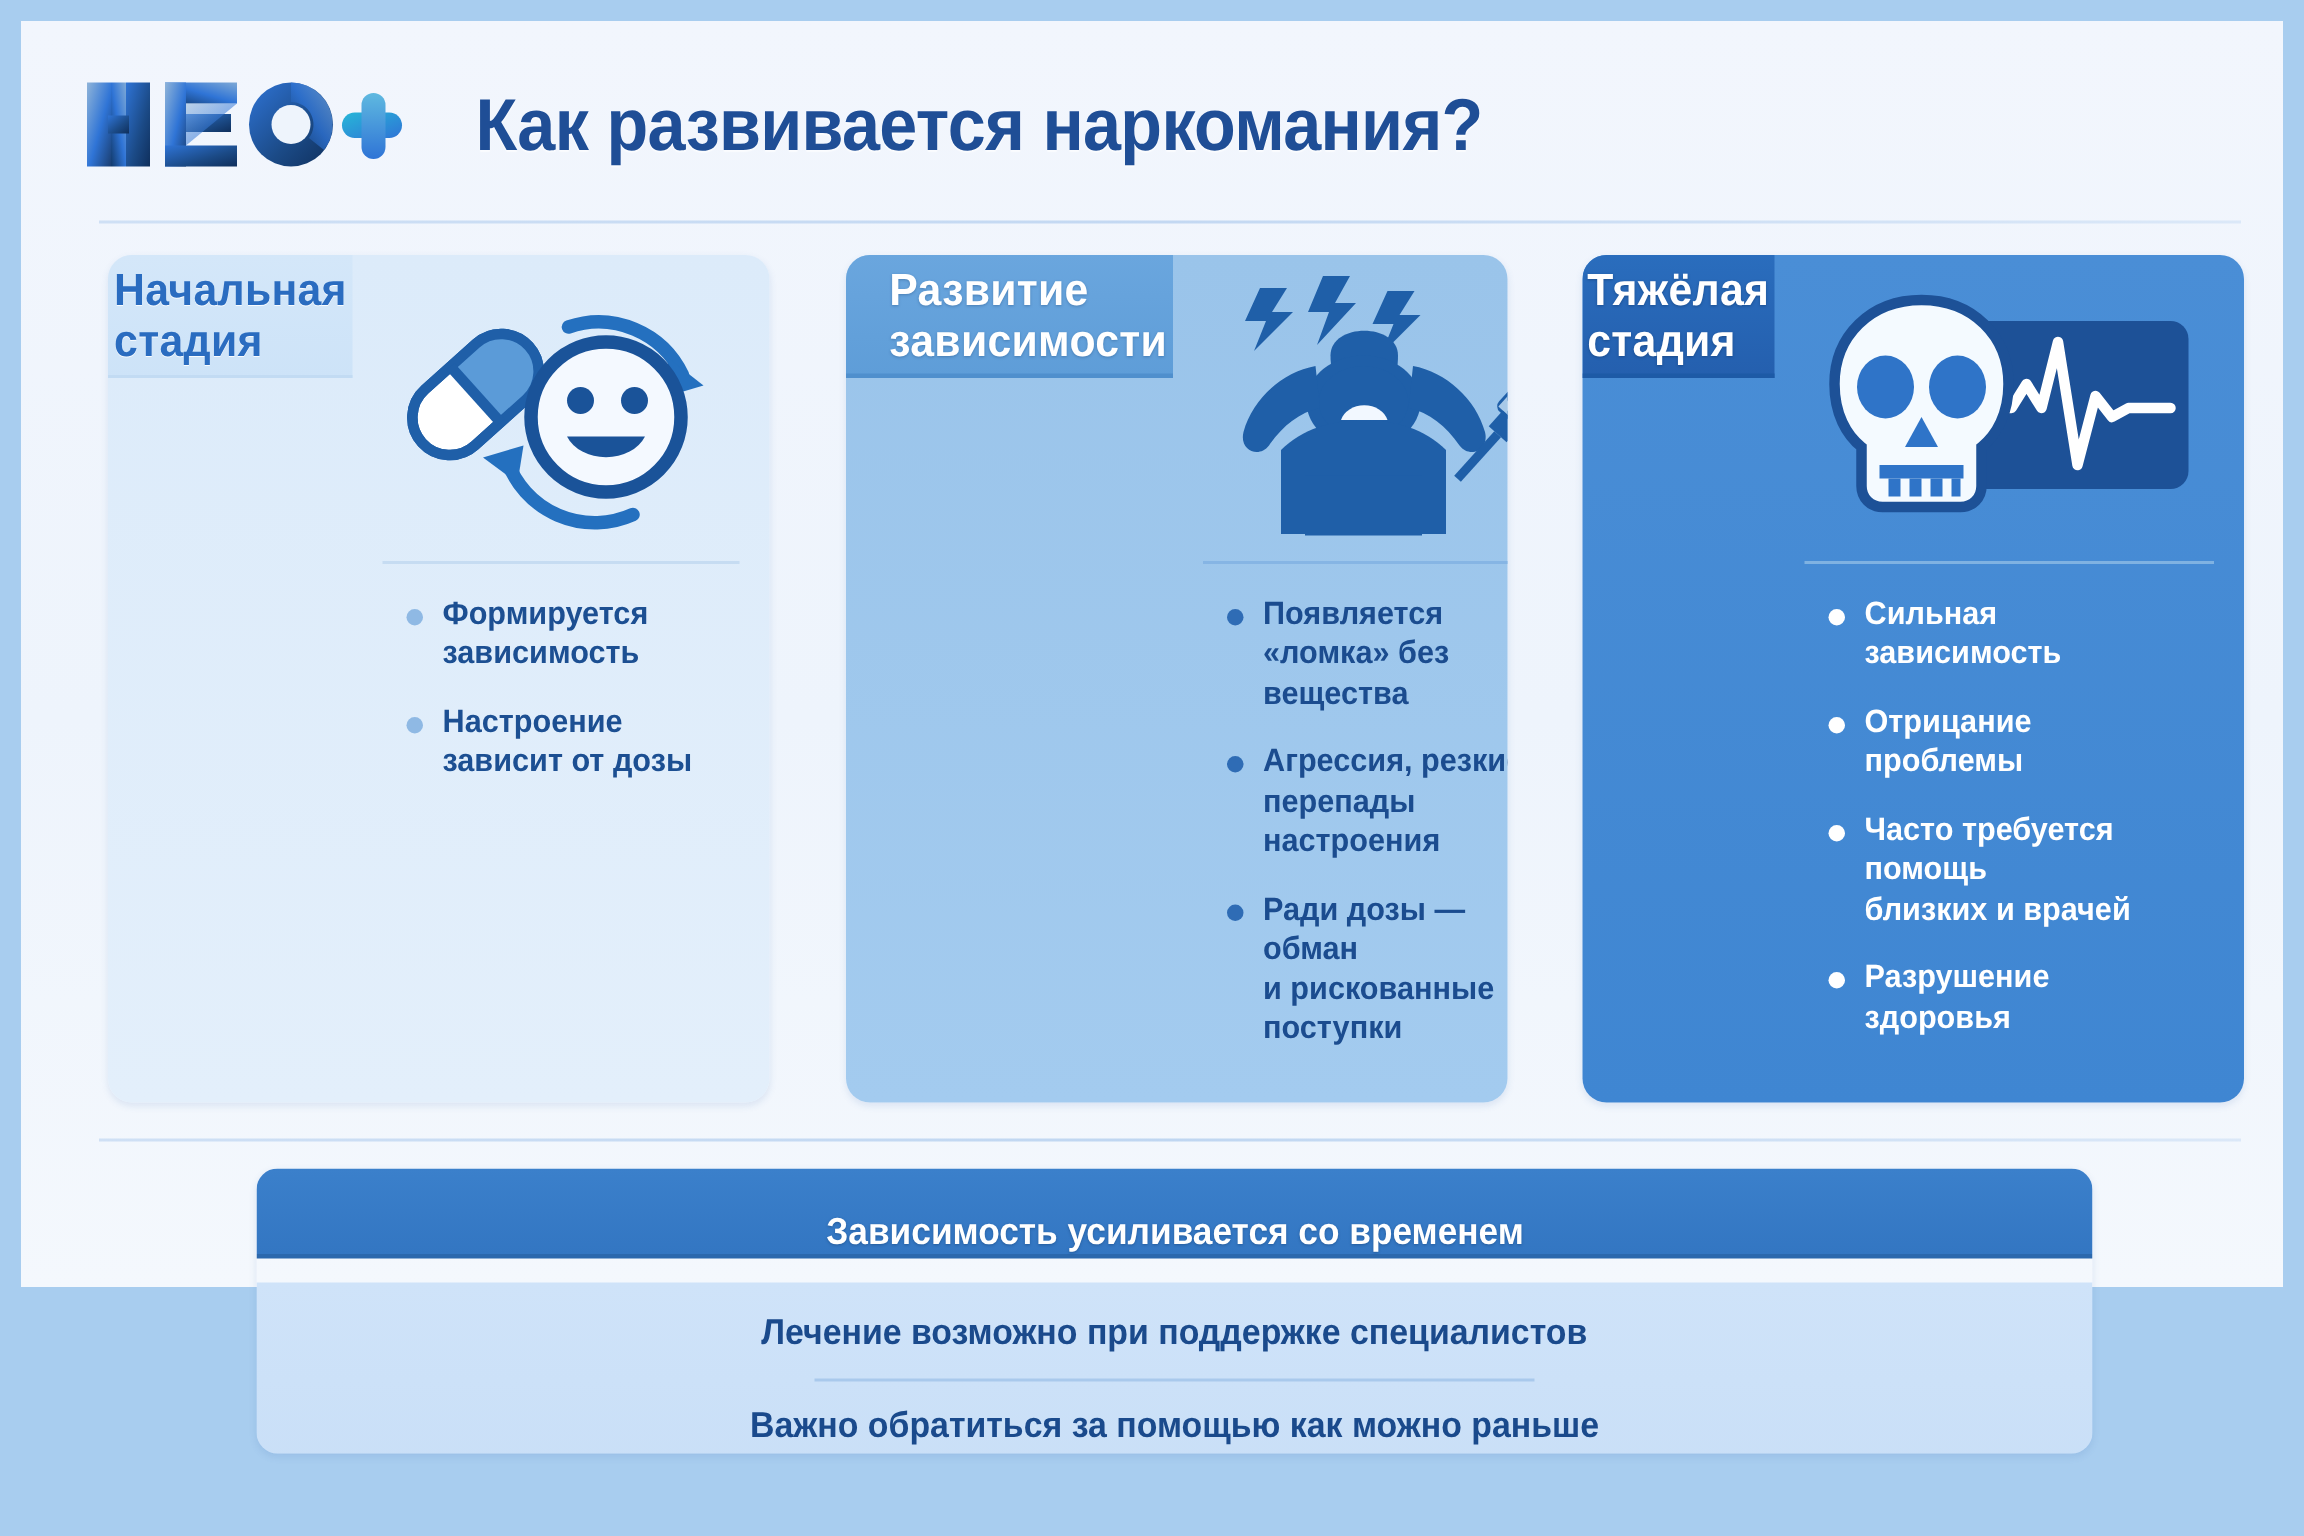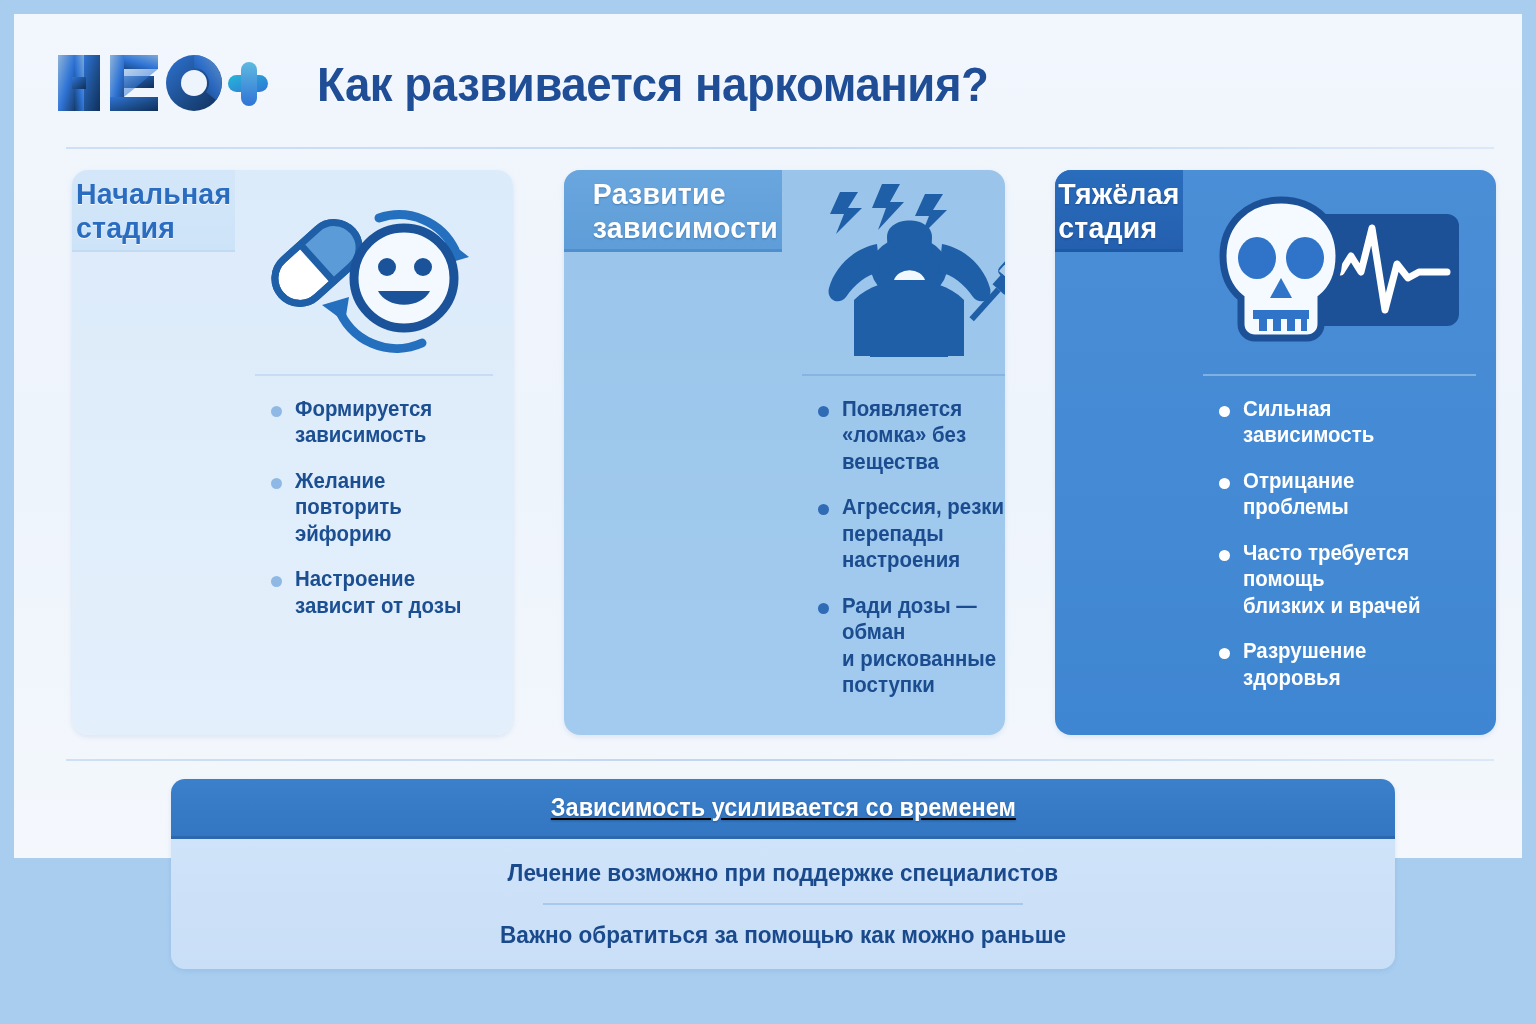--- a/index.html
+++ b/index.html
@@ -121,32 +121,31 @@
   .mid-rule{
     position:absolute;left:52px;top:745px;width:1428px;height:2px;
     background:linear-gradient(90deg,#cfe0f5 0%,#bfd6f1 50%,#dbe8f8 100%);
   }
   .panel{
     position:absolute;left:157px;top:765px;width:1224px;height:190px;
     border-radius:14px;overflow:hidden;
     box-shadow:0 2px 5px rgba(60,110,180,.13);
   }
   .panel-head{
-    height:57px;display:flex;align-items:center;justify-content:center;
+    height:57px;display:flex;align-items:flex-end;justify-content:center;
     background:linear-gradient(180deg,#3b80cb 0%,#3376c2 100%);
     border-bottom:3px solid #2b68ad;
-    text-decoration:underline;
   }
   .panel-head-txt{
     color:#fff;font-size:25px;font-weight:bold;transform:scaleX(.94);
     text-shadow:0 1px 2px rgba(15,50,95,.4);
   }
   .panel-body{
     height:130px;background:linear-gradient(180deg,#cfe3f9 0%,#c9dff7 100%);
-    display:flex;flex-direction:column;align-items:center;justify-content:center;
+    display:flex;flex-direction:column;align-items:center;justify-content:center;margin-top:16px;
   }
   .panel-line{
     font-size:24px;font-weight:bold;color:#1a4a8c;transform:scaleX(.94);
     text-align:center;
   }
   .panel-div{
     width:480px;height:2px;background:#a9c9ec;margin:16px 0;
   }
 </style>
 </head>
@@ -232,24 +231,20 @@
             <circle cx="148" cy="82" r="9" fill="#1a5399"></circle>
             <circle cx="184" cy="82" r="9" fill="#1a5399"></circle>
             <path d="M139 106 a28 22 0 0 0 52 0" fill="#1a5399"></path>
           </svg>
         </div>
         <div class="list-rule"></div>
         <div class="list">
           <div class="bullet-row">
             <span class="dot"></span>
             <span class="bullet-txt">Формируется зависимость</span>
-          </div>
-          <div class="bullet-row">
-            <span class="dot"></span>
-            <span class="bullet-txt">Желание повторить эйфорию</span>
           </div>
           <div class="bullet-row">
             <span class="dot"></span>
             <span class="bullet-txt">Настроение зависит от дозы</span>
           </div>
         </div>
       </div>
     </div>
 
     <div class="card c2">

